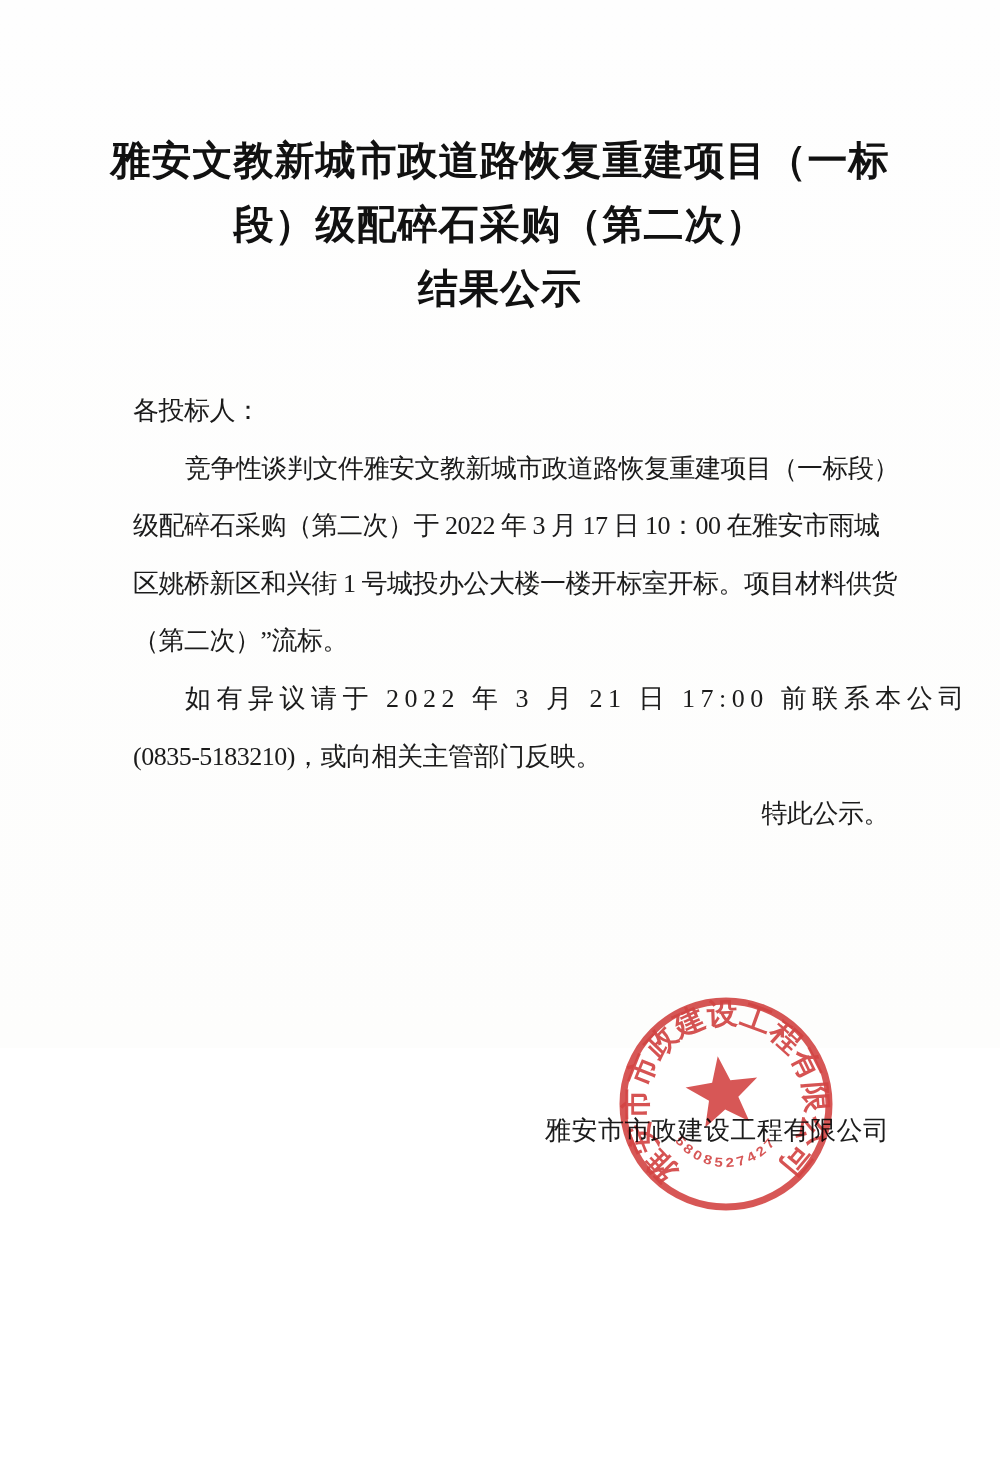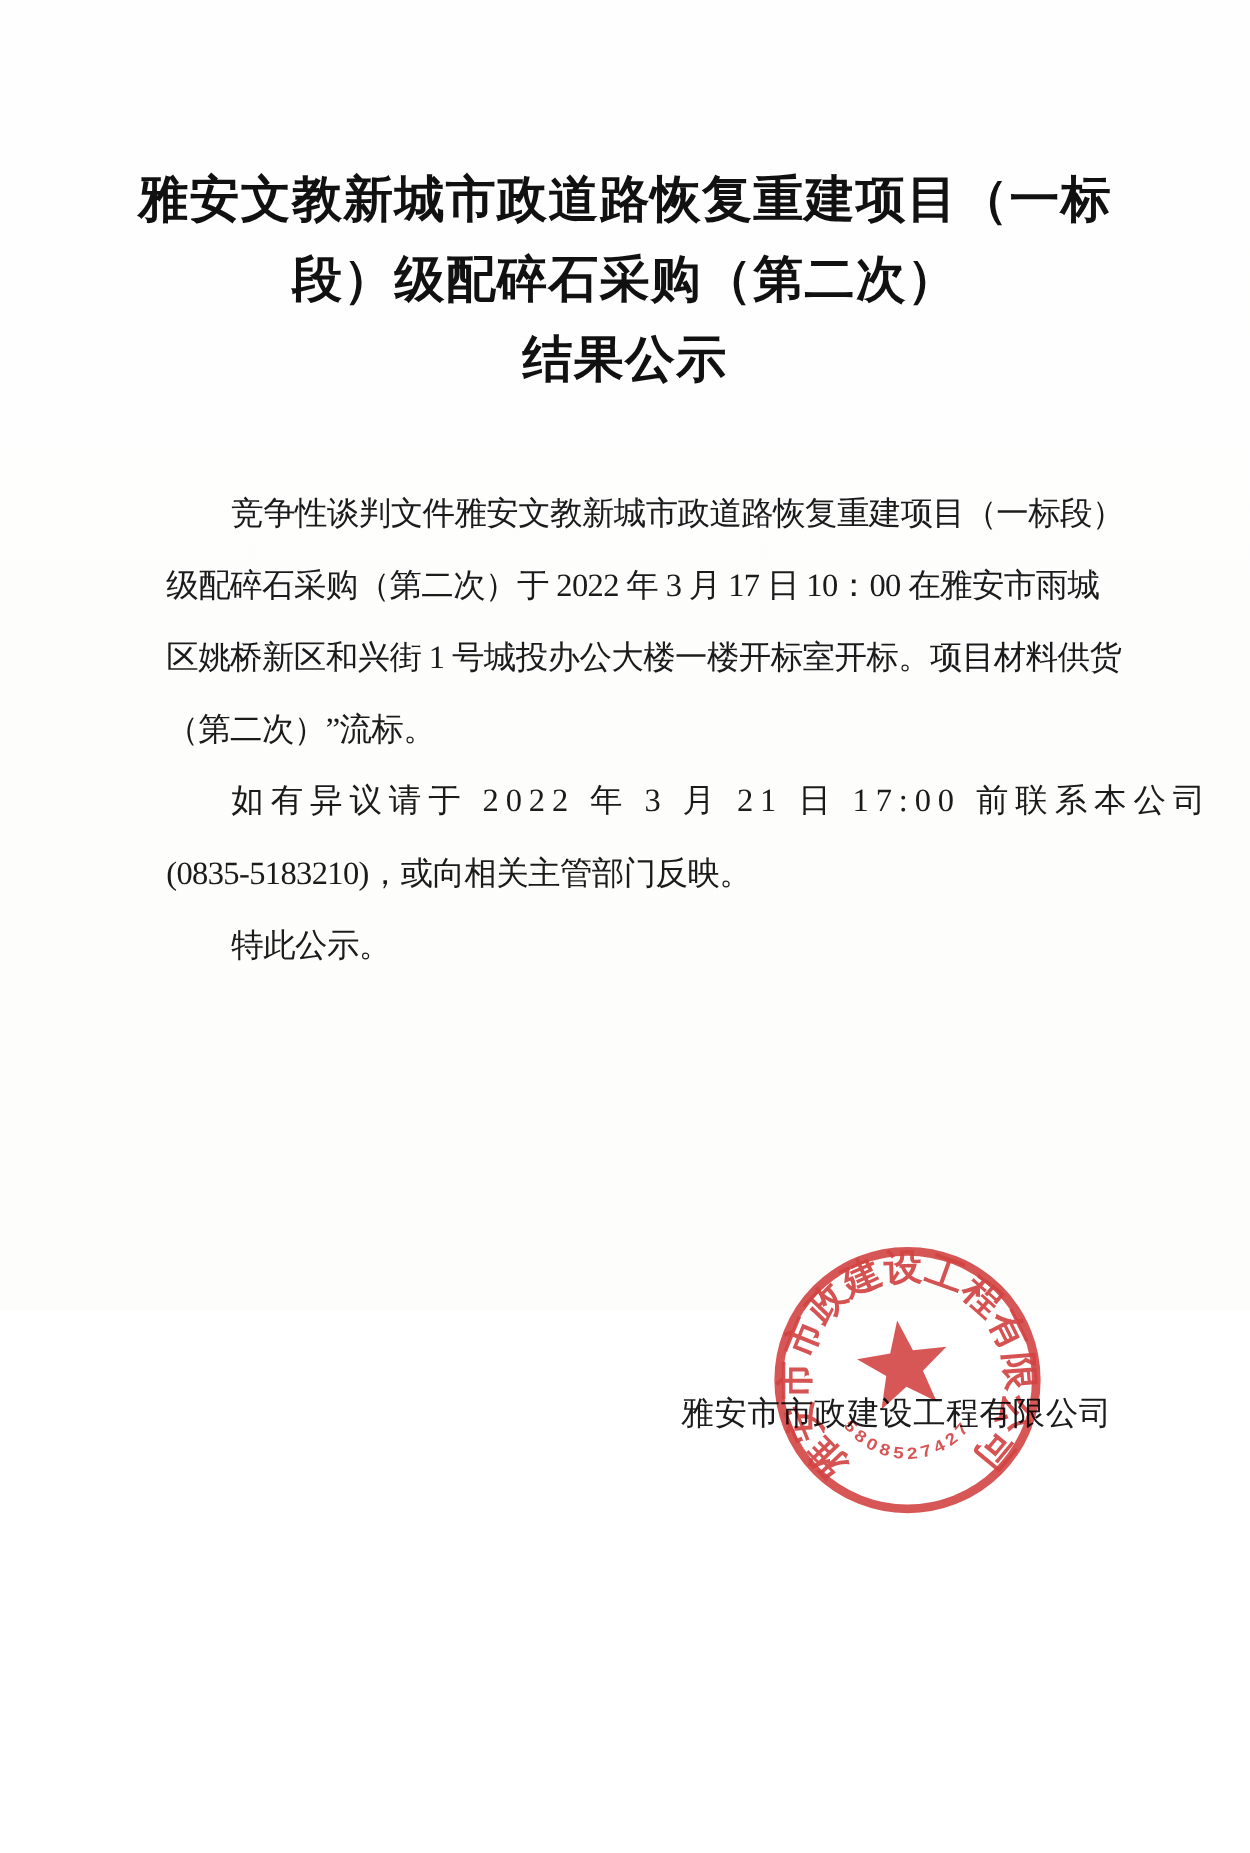--- a/index.html
+++ b/index.html
@@ -34,21 +34,21 @@
   .body-text {
     position: absolute;
     left: 133px;
     top: 382px;
     width: 756px;
     font-size: 26px;
     line-height: 57.6px;
     letter-spacing: -0.5px;
   }
   .line { white-space: nowrap; }
-  .indent { text-indent: 52px; }
+  .indent { text-indent: 52px; text-align: right; }
   .spread { letter-spacing: 5.5px; }
   .signature-company {
     position: absolute;
     left: 545px;
     top: 1113px;
     font-size: 26px;
     letter-spacing: 0.5px;
     white-space: nowrap;
     z-index: 1;
   }
@@ -81,20 +81,21 @@
 
 <div class="page">
 
   <div class="doc-title">
     <div>雅安文教新城市政道路恢复重建项目（一标</div>
     <div>段）级配碎石采购（第二次）</div>
     <div>结果公示</div>
   </div>
 
   <div class="body-text">
+    <div class="line">各投标人：</div>
     <div class="line indent">竞争性谈判文件雅安文教新城市政道路恢复重建项目（一标段）</div>
     <div class="line">级配碎石采购（第二次）于 2022 年 3 月 17 日 10：00 在雅安市雨城</div>
     <div class="line">区姚桥新区和兴街 1 号城投办公大楼一楼开标室开标。项目材料供货</div>
     <div class="line">（第二次）”流标。</div>
     <div class="line indent spread">如有异议请于 2022 年 3 月 21 日 17:00 前联系本公司</div>
     <div class="line">(0835-5183210)，或向相关主管部门反映。</div>
     <div class="line indent">特此公示。</div>
   </div>
 
   <div class="signature-company">雅安市市政建设工程有限公司</div>

